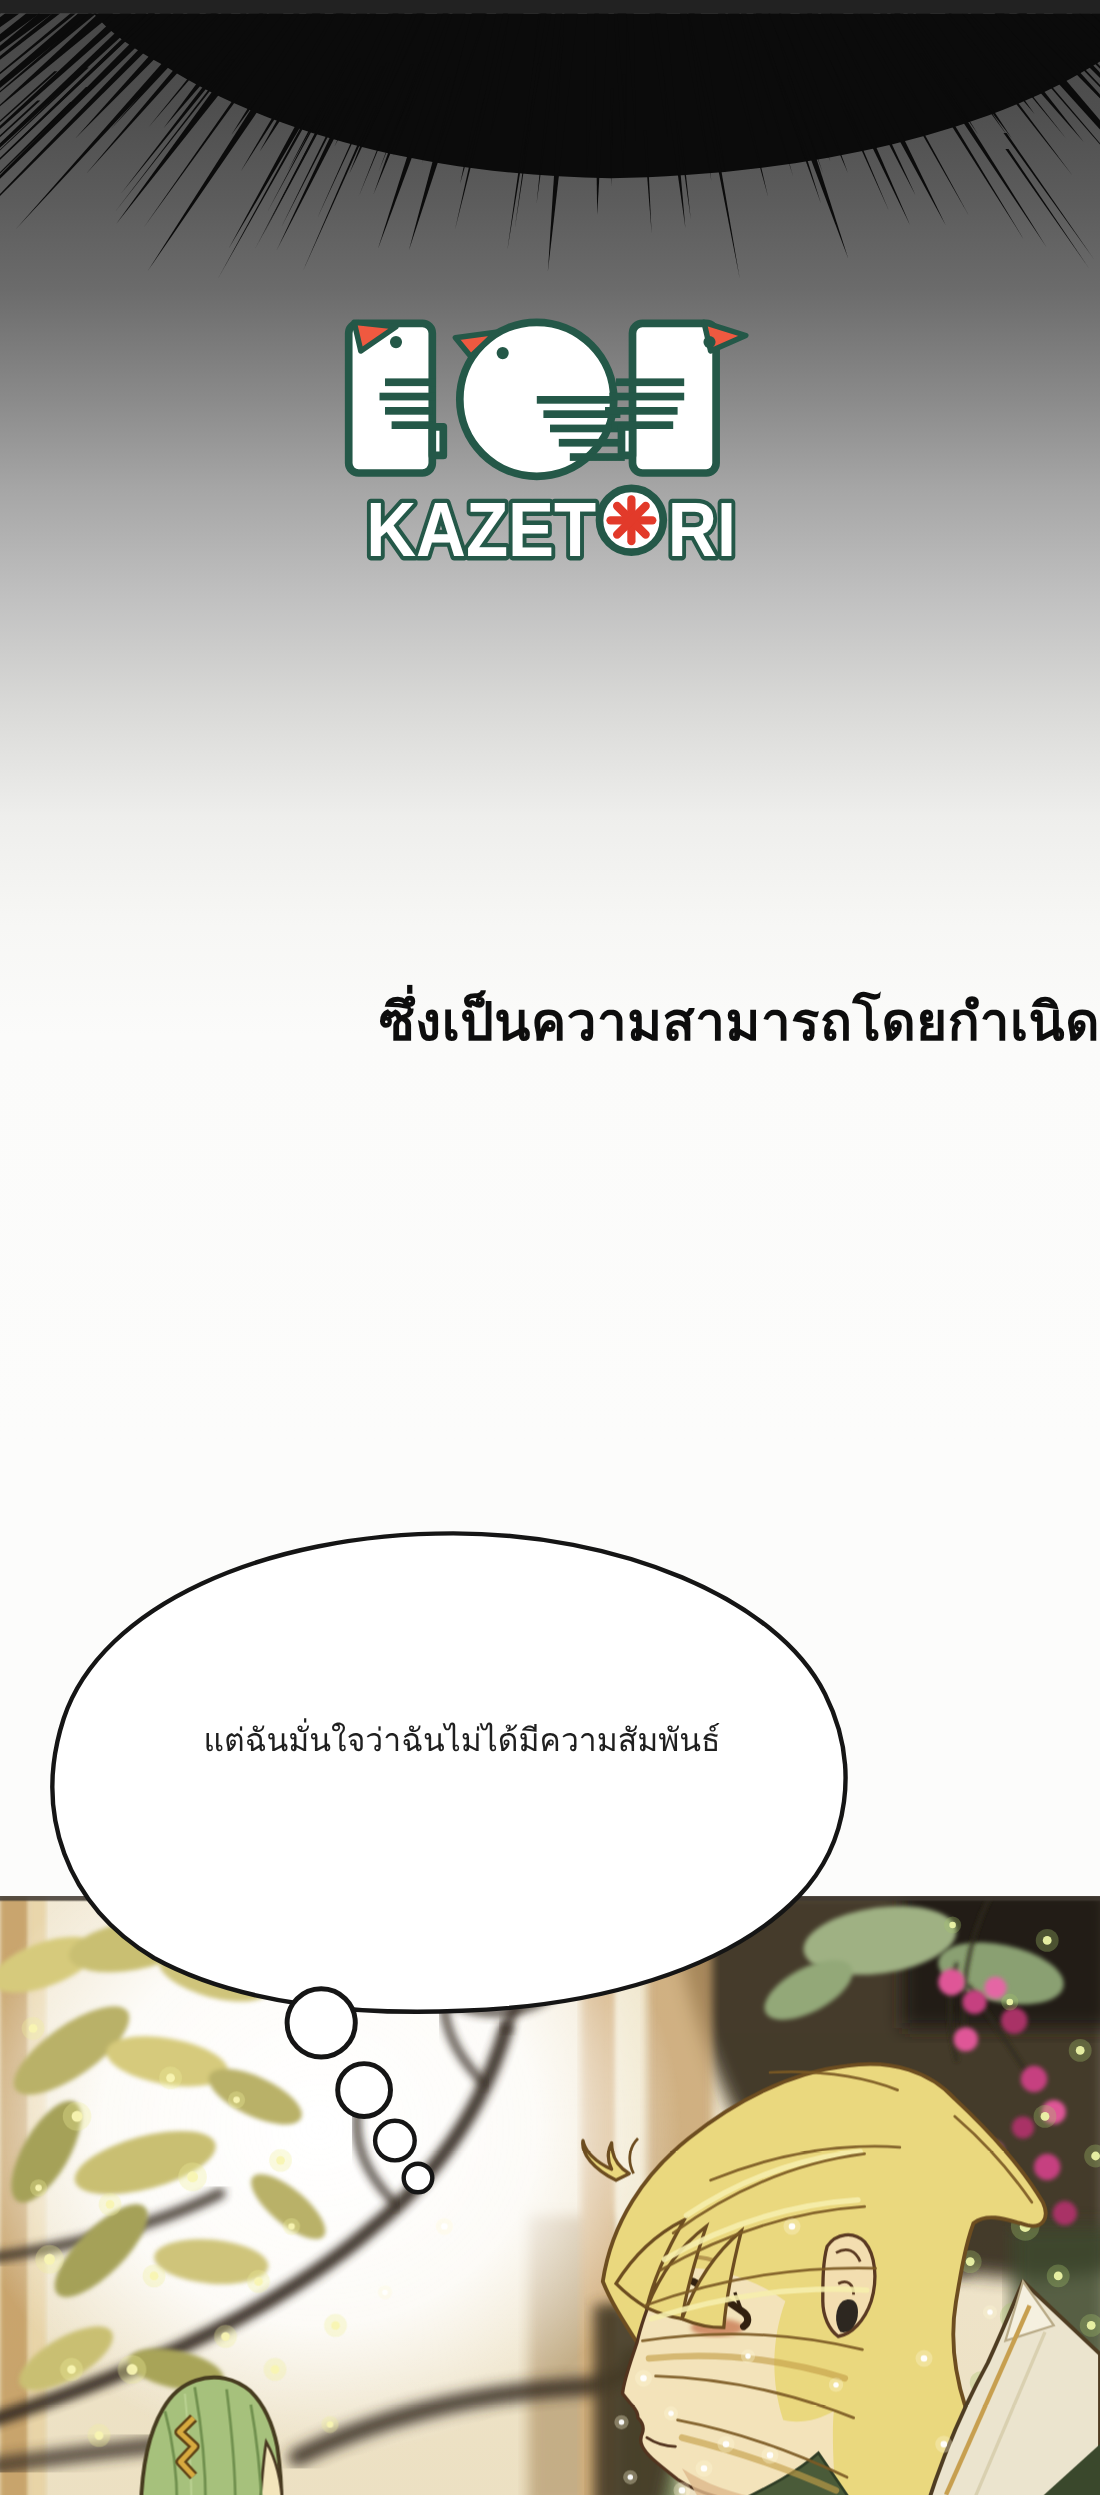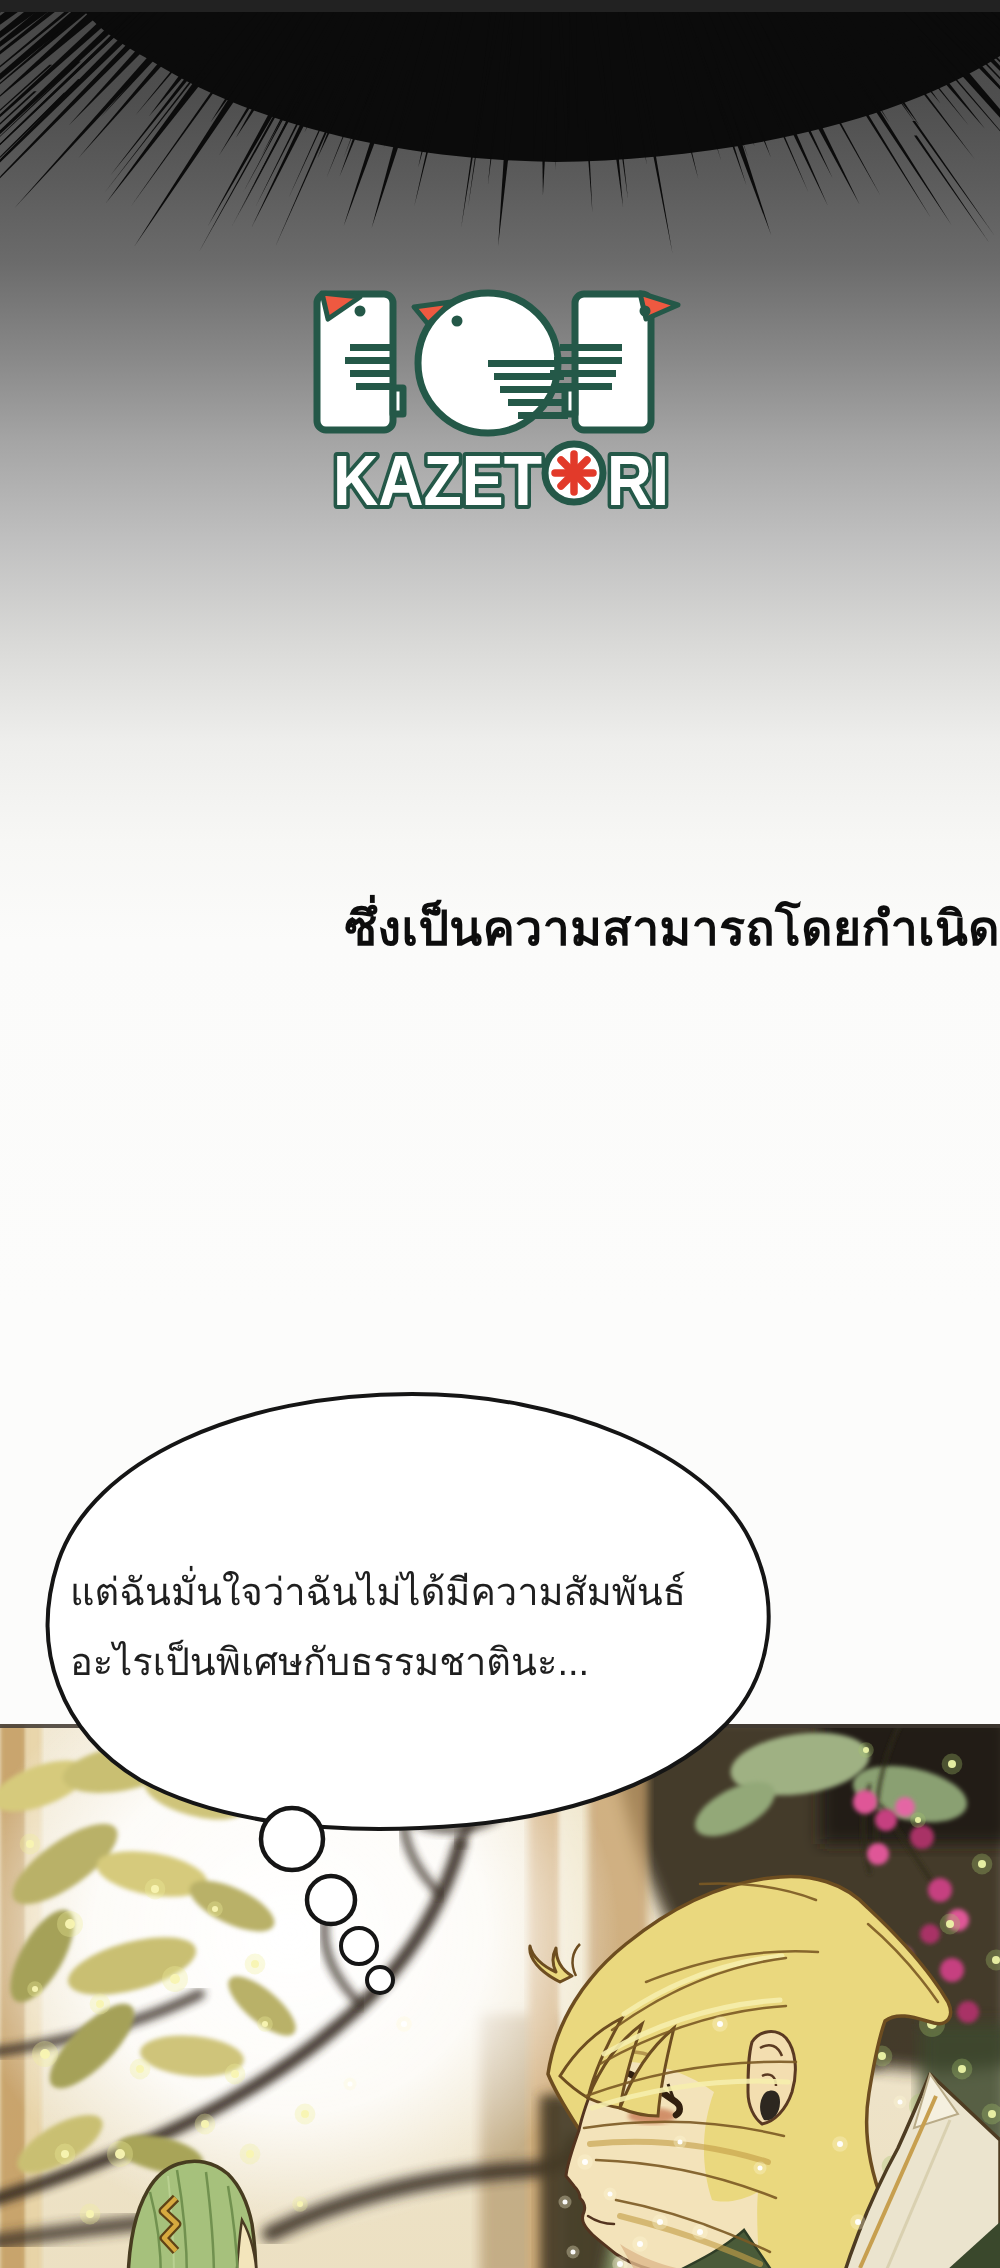--- a/index.html
+++ b/index.html
@@ -20,22 +20,22 @@
   .wordmark{font-family:"Liberation Sans","DejaVu Sans",sans-serif;font-weight:bold;
     fill:#ffffff;stroke:#245848;stroke-width:8;paint-order:stroke;stroke-linejoin:round;}
   .star-spoke{stroke:#e23a2a;stroke-width:7.5;stroke-linecap:round;}
   
   .caption{
     top:878px;left:0;width:1000px;text-align:right;
     font-size:48px;font-weight:bold;color:#0d0d0d;letter-spacing:.5px;
   }
   
   .bubble-text{
-    top:1545px;left:70px;width:700px;text-align:left;color:#1f1f1f;
-    font-size:38px;line-height:1.85;font-weight:400;
+    top:1545px;left:70px;width:700px;text-align:center;color:#1f1f1f;
+    font-size:29px;line-height:1.85;font-weight:400;
   }
   
   .branch{stroke:#342b20;fill:none;stroke-linecap:round;}
   .hairline{stroke:#7c5a24;fill:none;stroke-linecap:round;}
   .hairhi{stroke:#f7efad;fill:none;stroke-linecap:round;}
   .hairsh{stroke:#c49f48;fill:none;stroke-linecap:round;}
   .inkline{stroke:#53341f;fill:none;stroke-linecap:round;}
 </style>
 </head>
 <body>
@@ -536,16 +536,15 @@
     <g fill="#ffffff" stroke="#151515">
       <circle cx="292" cy="467" r="31" stroke-width="4.5"></circle>
       <circle cx="331" cy="528" r="24" stroke-width="4.5"></circle>
       <circle cx="359" cy="574" r="18" stroke-width="4"></circle>
       <circle cx="380" cy="608" r="13" stroke-width="4"></circle>
     </g>
   </svg>
 
   <div class="abs bubble-text">
     <div>แต่ฉันมั่นใจว่าฉันไม่ได้มีความสัมพันธ์</div>
-    <div>อะไรเป็นพิเศษกับธรรมชาตินะ...</div>
   </div>
 
 </div>
 
 </body></html>

